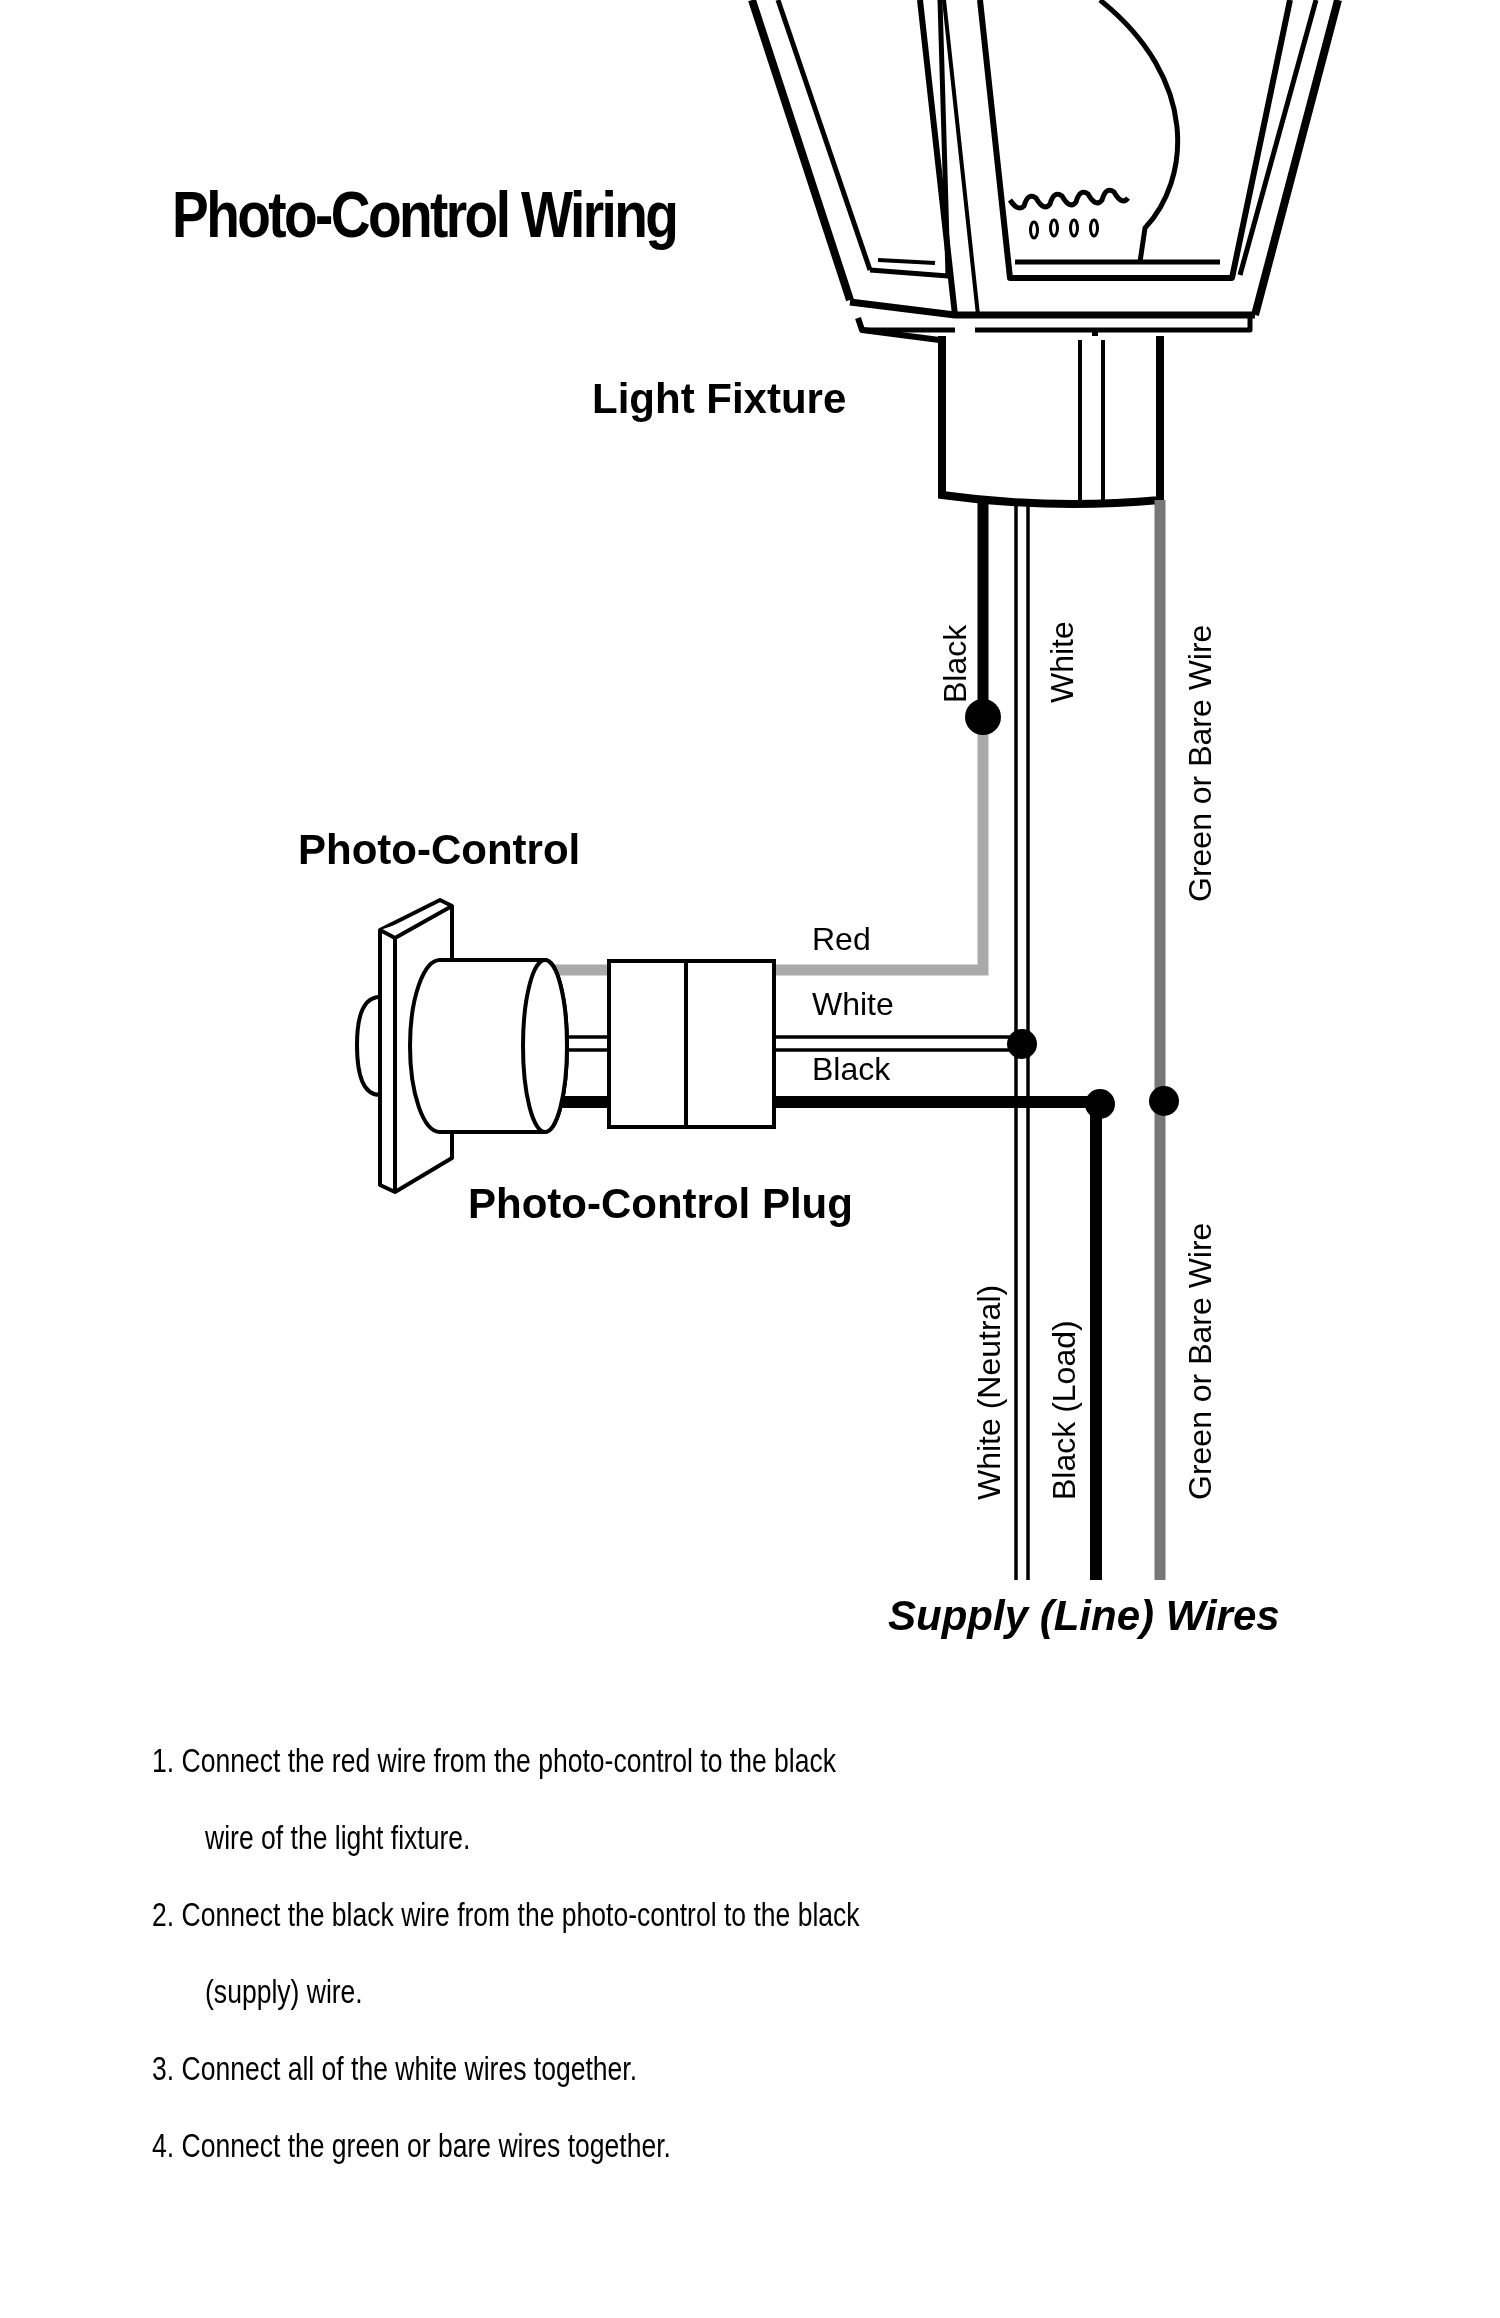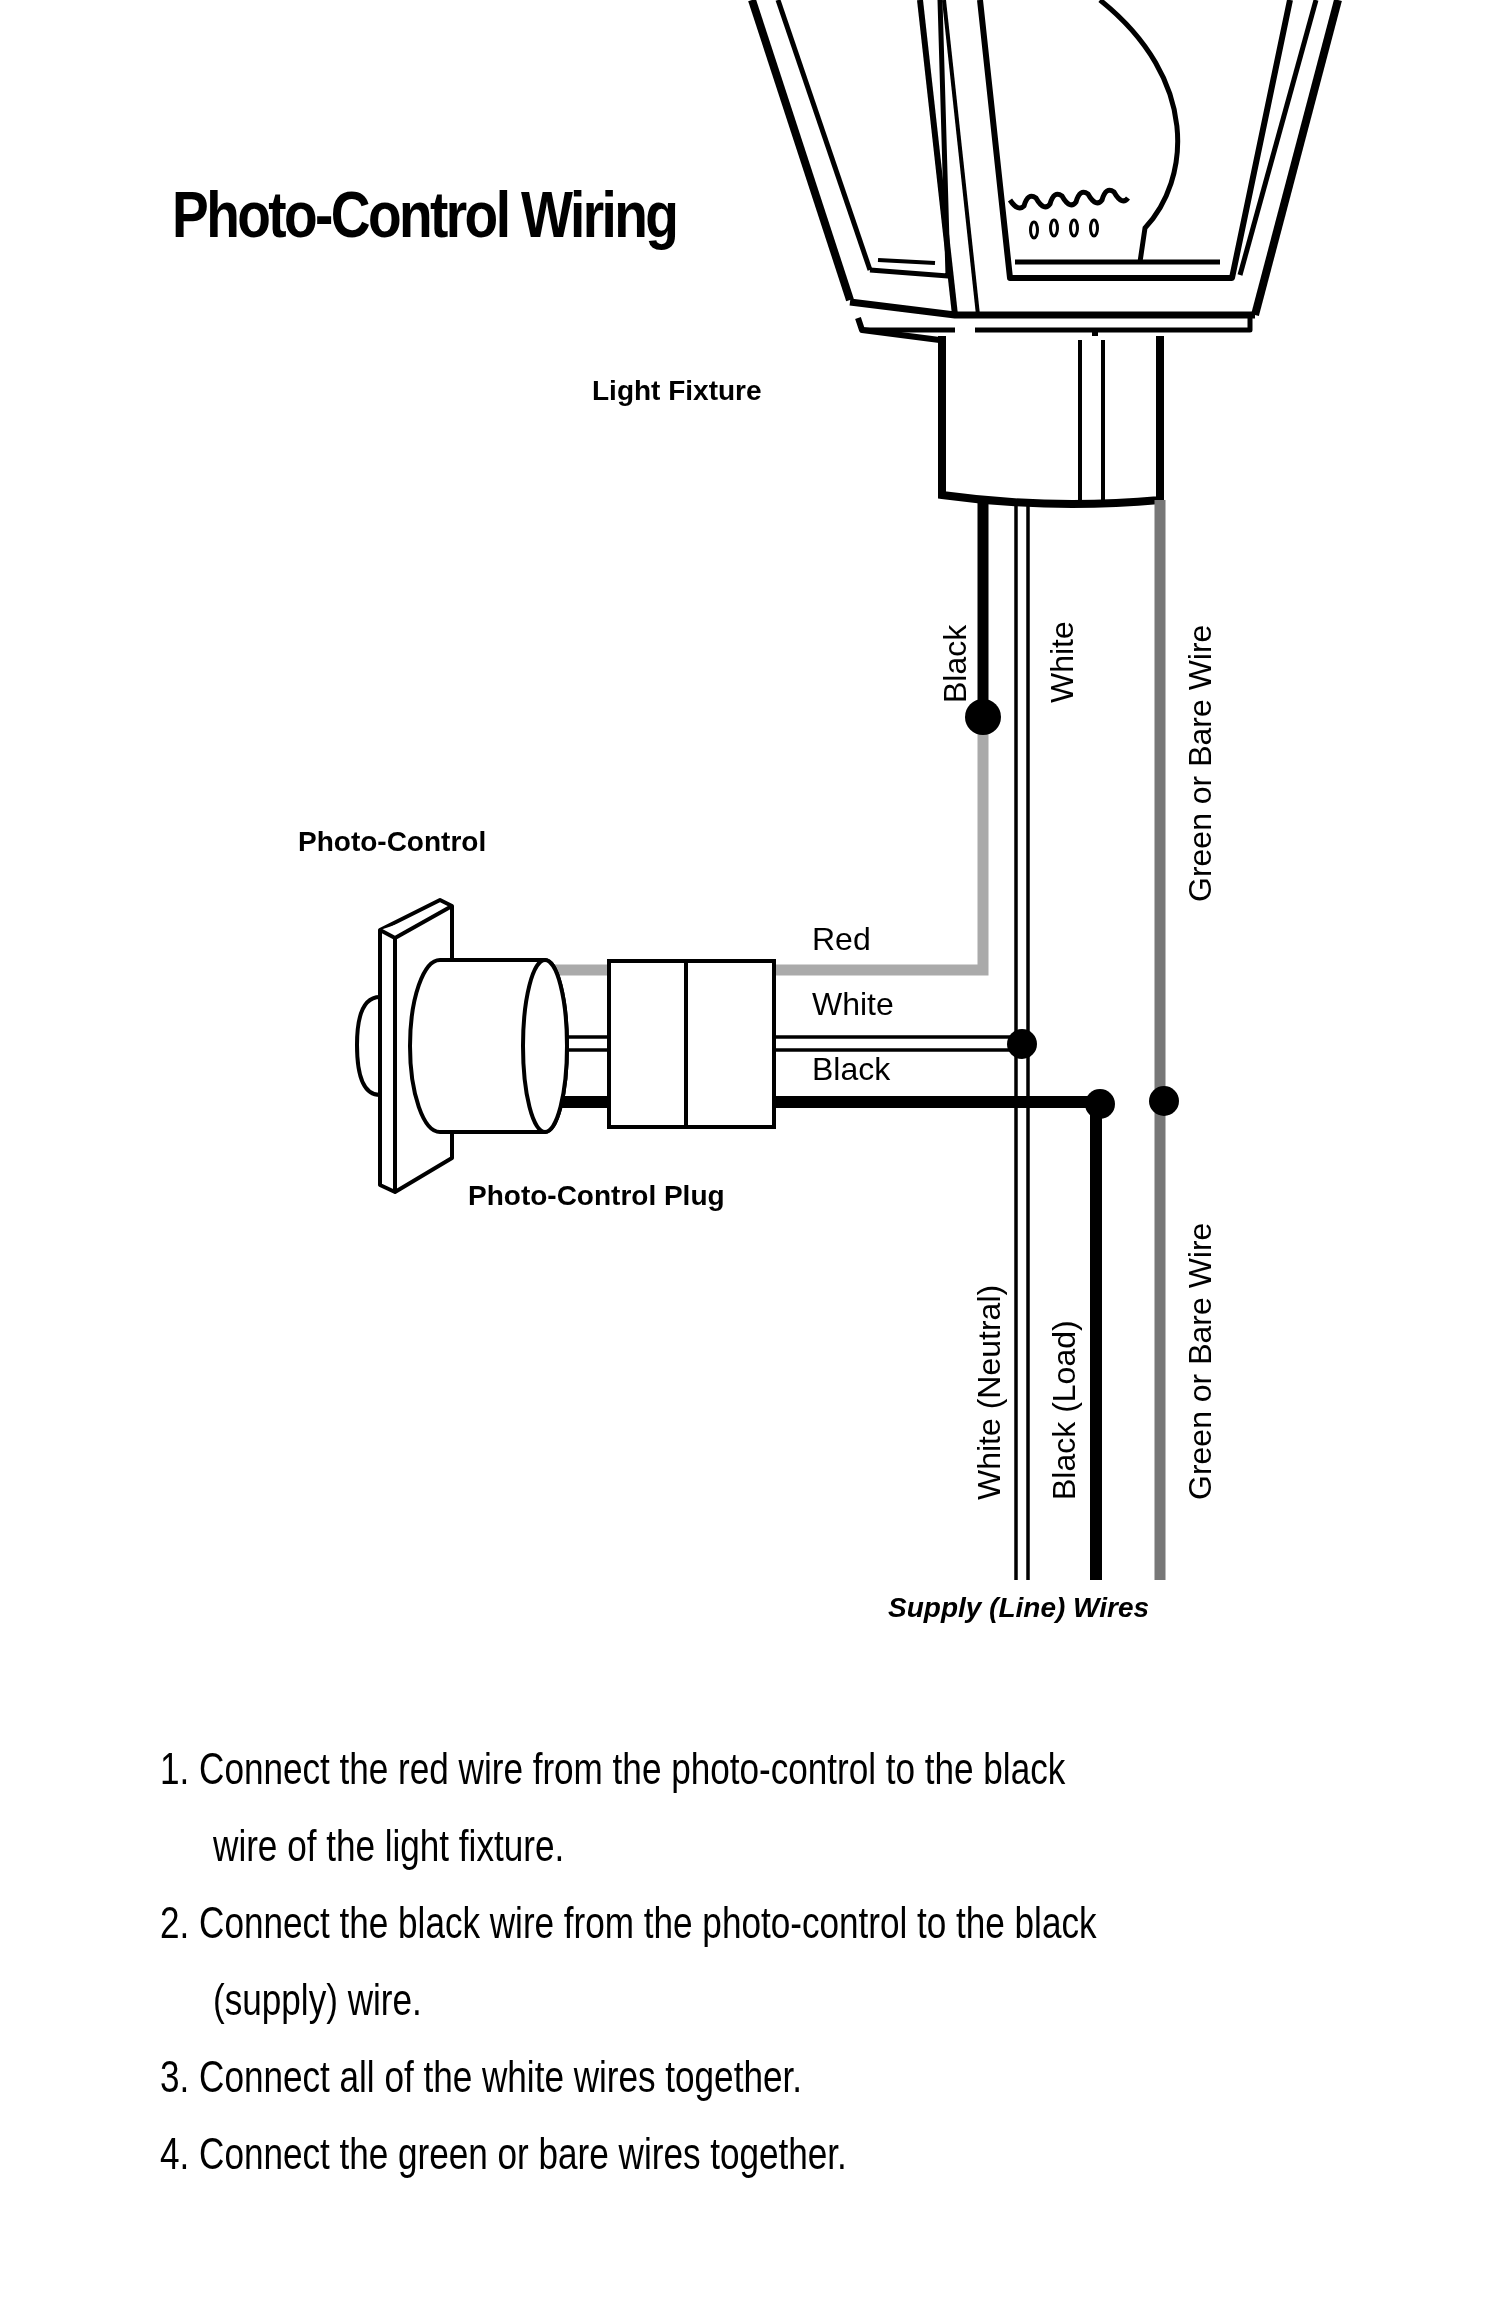--- a/index.html
+++ b/index.html
@@ -31,38 +31,38 @@
       font-size: 64px;
       letter-spacing: -3px;
       transform: scaleX(0.86);
       transform-origin: left top;
       white-space: nowrap;
     }
     .label-bold {
       position: absolute;
       font-family: "Liberation Sans", sans-serif;
       font-weight: bold;
-      font-size: 28px;
+      font-size: 42px;
       white-space: nowrap;
     }
     .wire-label {
       font-family: "Liberation Sans", sans-serif;
       font-size: 32px;
       fill: #000;
     }
     .steps {
       position: absolute;
       left: 152px;
       top: 1722px;
       width: 1250px;
-      margin: 8px;
+      margin: 0;
       padding: 0;
       list-style: none;
       font-family: "Liberation Sans Narrow", "Liberation Sans", sans-serif;
-      font-size: 45px;
+      font-size: 34px;
       line-height: 77px;
     }
     .steps li {
       transform: scaleX(0.78);
       transform-origin: left top;
       white-space: pre;
     }
     .steps .num { display: inline-block; }
     .steps .cont {
       display: block;

